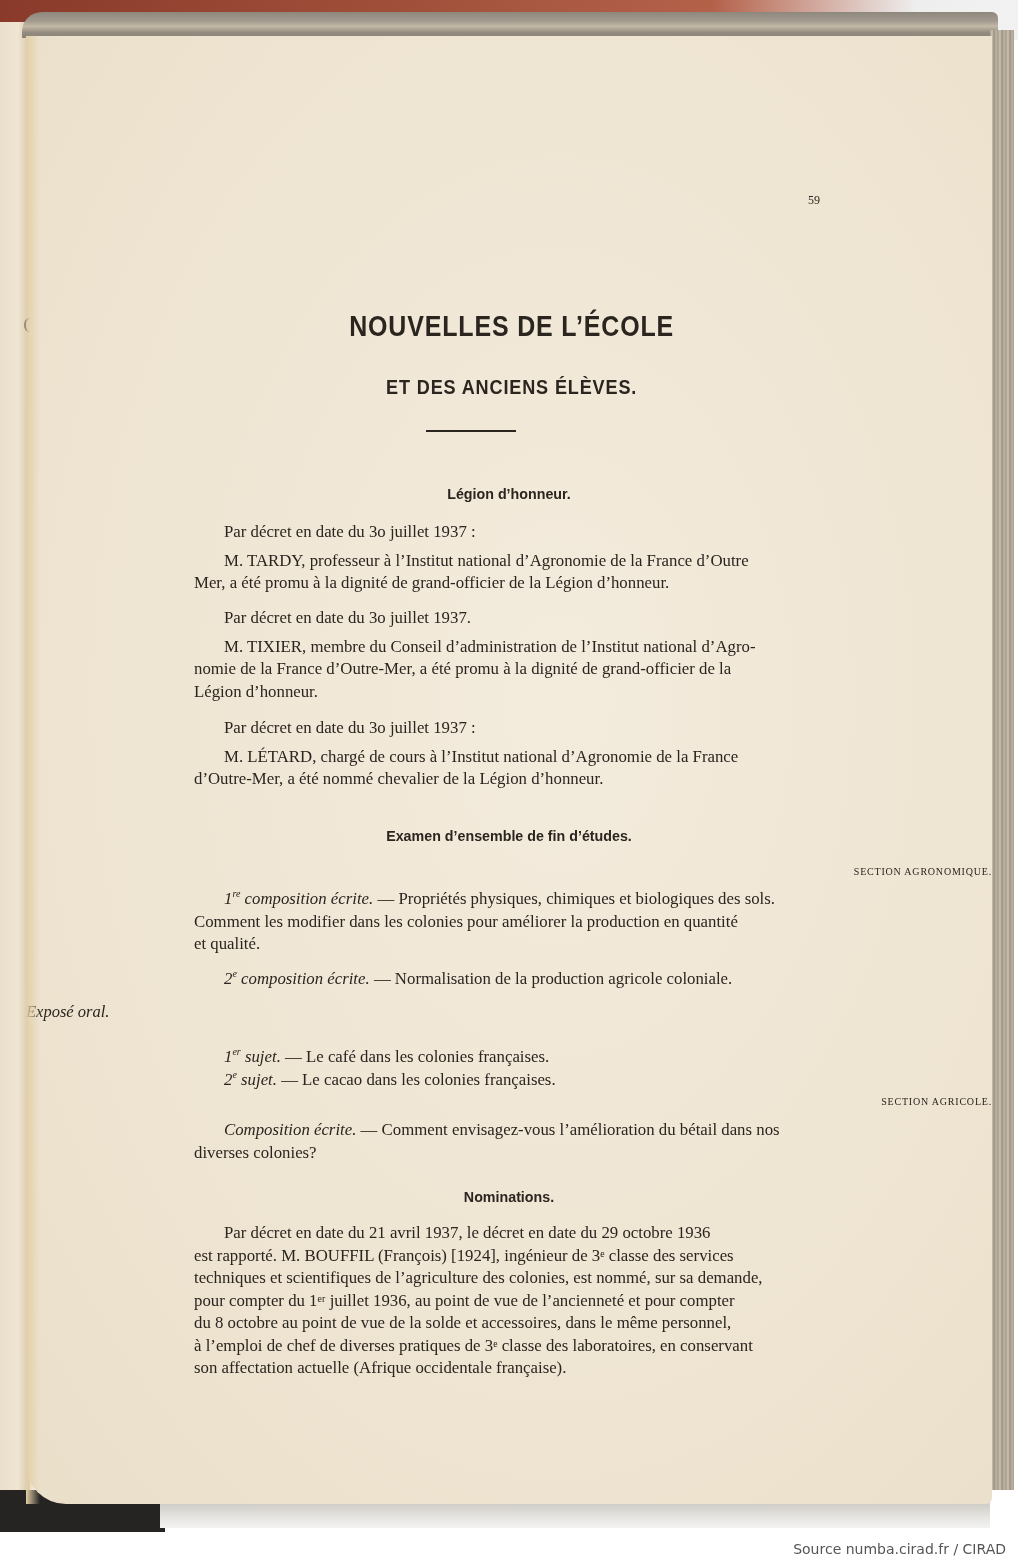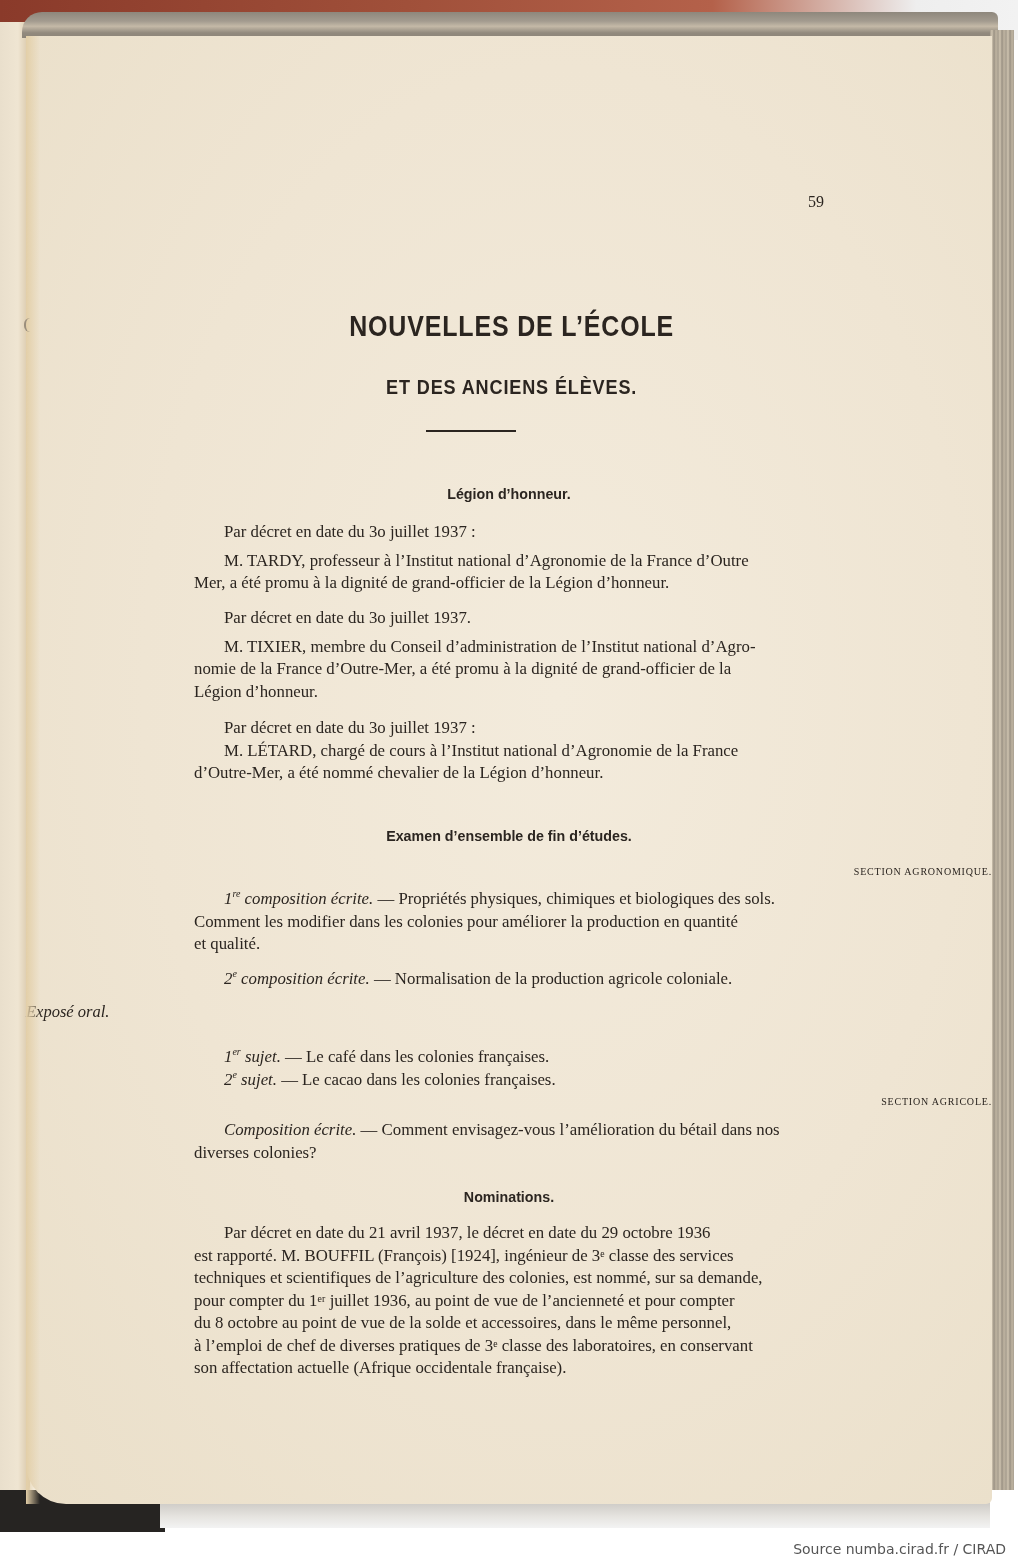--- a/index.html
+++ b/index.html
@@ -42,21 +42,21 @@
     background: radial-gradient(ellipse at 55% 45%, #f3ebdc 0%, #efe5d3 55%, #eadfc9 100%);
     border-radius: 0 0 6px 40px;
   }
   .gutter-shade {
     position: absolute; left: 26px; top: 36px; width: 14px; height: 1468px;
     background: linear-gradient(90deg, #e3cfa8 0%, rgba(239,229,211,0) 100%);
   }
 
   .text { color: #2b2520; }
   .page-number {
-    position: absolute; left: 782px; top: 157px; font-size: 16px;
+    position: absolute; left: 782px; top: 157px; font-size: 12px;
   }
   .title {
     position: absolute; left: 0; width: 966px; text-align: center;
     font-family: "Liberation Sans Narrow", "Liberation Sans", sans-serif;
     font-weight: bold; letter-spacing: 1px;
   }
   .title-main { top: 274px; font-size: 29px; transform: scaleX(0.86); transform-origin: 502px 0; }
   .title-sub  { top: 339px; font-size: 21px; transform: scaleX(0.86); transform-origin: 502px 0; }
   .rule {
     position: absolute; left: 426px; top: 394px; width: 90px; height: 2px; background: #2b2520;
@@ -122,21 +122,21 @@
 
   <div class="para" style="top:571px;">
     <span class="line indent">Par décret en date du 3o juillet 1937.</span>
     <span class="line indent" style="margin-top:6px;">M. TIXIER, membre du Conseil d’administration de l’Institut national d’Agro-</span>
     <span class="line">nomie de la France d’Outre-Mer, a été promu à la dignité de grand-officier de la</span>
     <span class="line">Légion d’honneur.</span>
   </div>
 
   <div class="para" style="top:681px;">
     <span class="line indent">Par décret en date du 3o juillet 1937 :</span>
-    <span class="line indent" style="">M. LÉTARD, chargé de cours à l’Institut national d’Agronomie de la France</span>
+    <span class="line indent" style="margin-top:6px;">M. LÉTARD, chargé de cours à l’Institut national d’Agronomie de la France</span>
     <span class="line">d’Outre-Mer, a été nommé chevalier de la Légion d’honneur.</span>
   </div>
 
   <div class="heading" style="top:791px;">Examen d’ensemble de fin d’études.</div>
   <div class="smallcaps" style="top:830px;">SECTION AGRONOMIQUE.</div>
 
   <div class="para" style="top:852px;">
     <span class="line indent">
       <span class="it">1</span><sup class="it">re</sup>
       <span class="it">composition écrite.</span>

